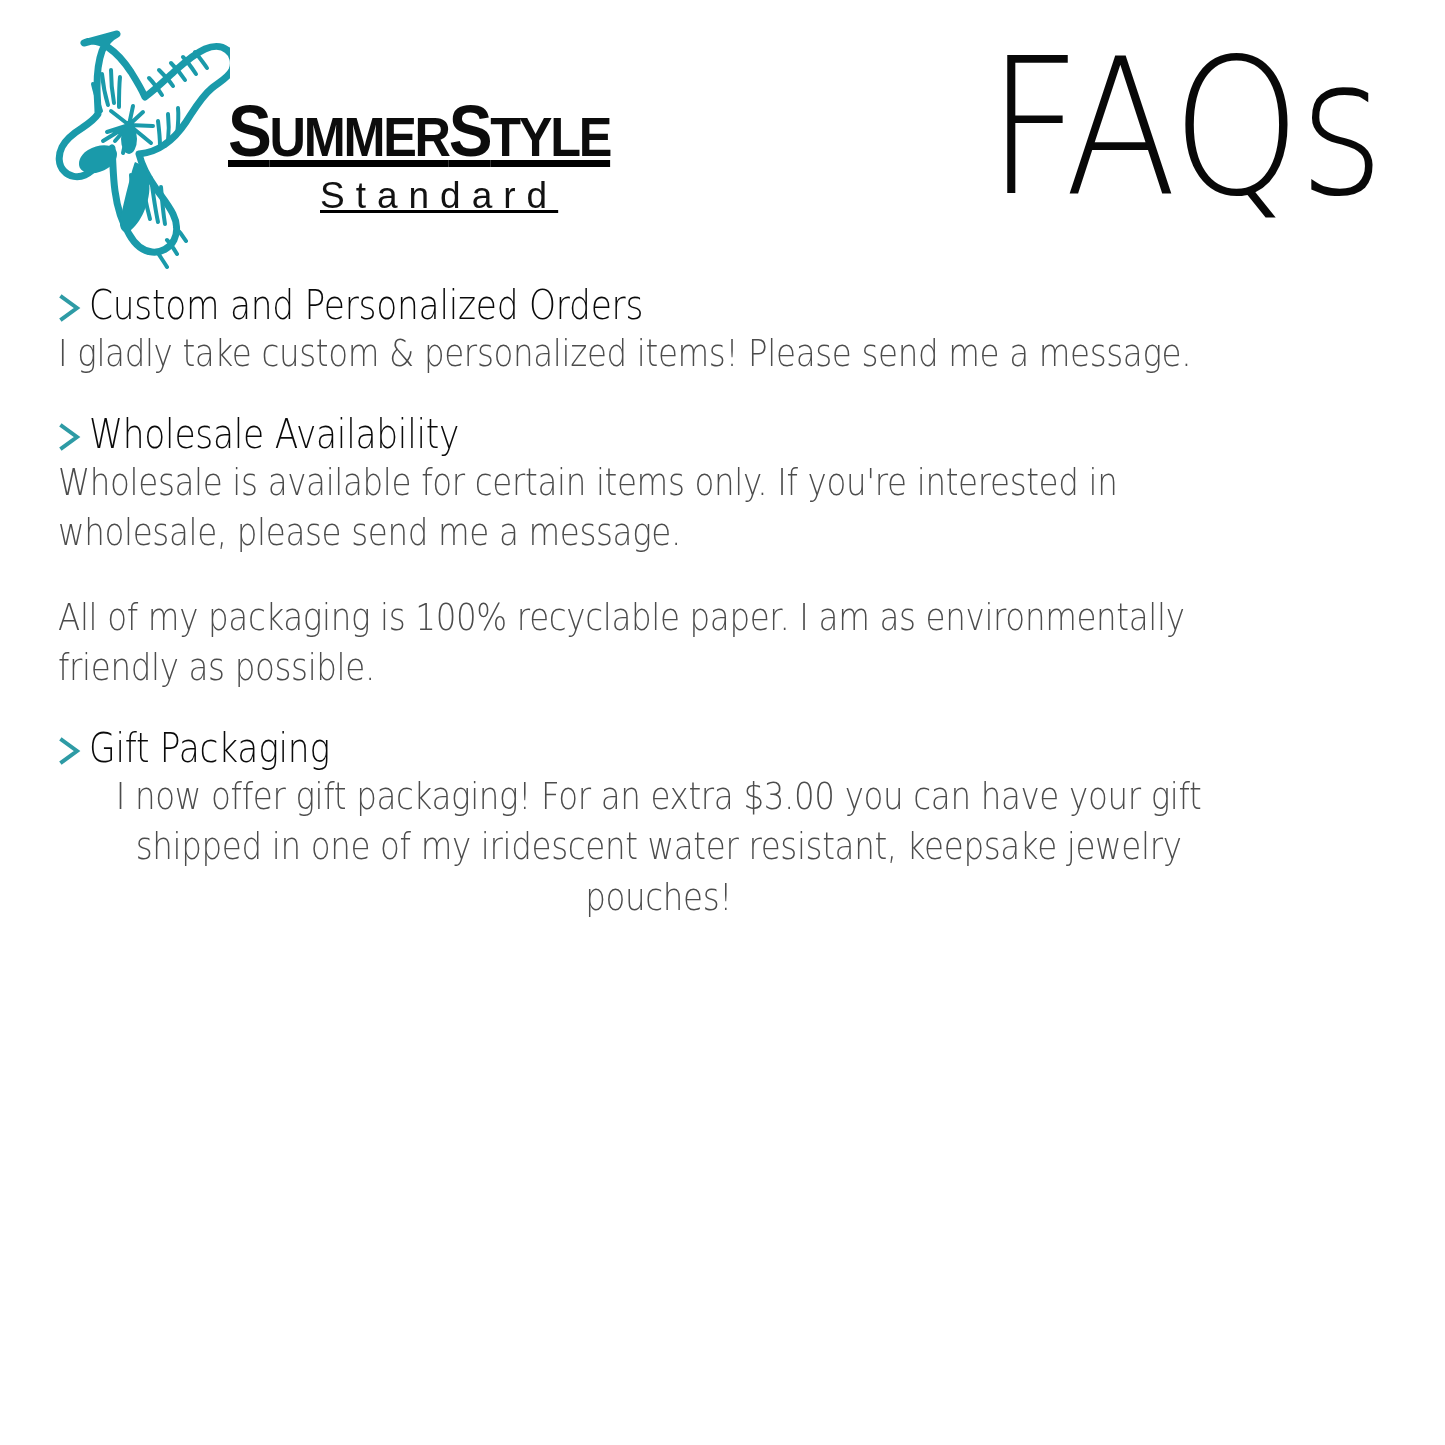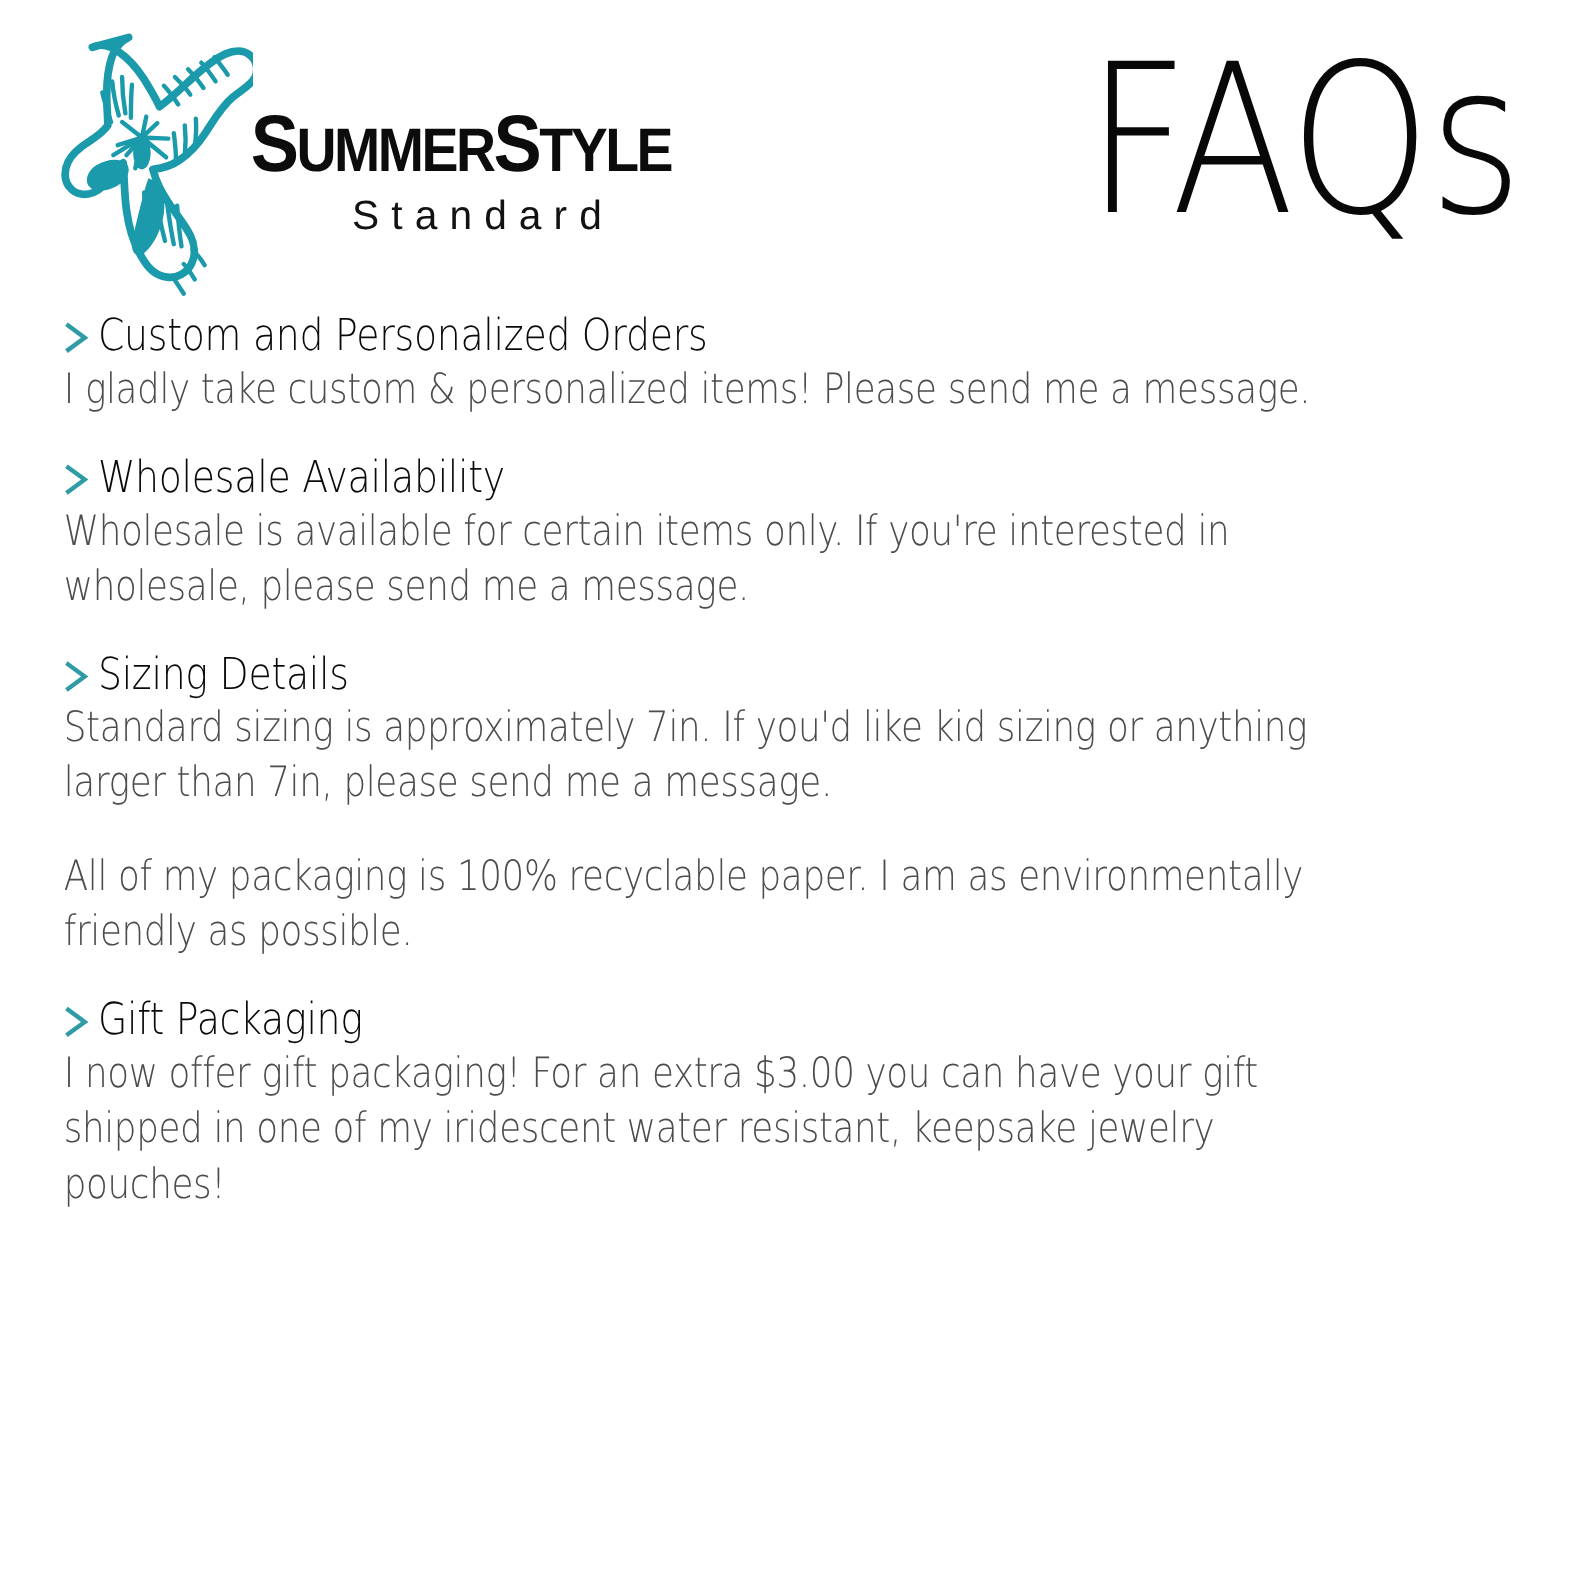--- a/index.html
+++ b/index.html
@@ -40,20 +40,21 @@
   .starfish-mark {
     width: 175px;
     height: 265px;
     flex: 0 0 auto;
     display: block;
   }
 
   .brand-text {
     margin-left: -2px;
     padding-top: 78px;
+    text-decoration: underline;
   }
 
   .wordmark {
     font-family: "Liberation Sans", sans-serif;
     font-weight: bold;
     font-size: 73px;
     line-height: 0.86;
     letter-spacing: -2.5px;
     color: #0c0c0c;
     font-stretch: condensed;
@@ -92,21 +93,21 @@
 
   
   .faq-list {
     position: absolute;
     left: 58px;
     top: 284px;
     width: 1200px;
   }
 
   .faq-item { margin-bottom: 34px; }
-  .faq-item:last-child { margin-bottom: 0; }
+  .faq-item:last-child { margin-bottom: 0; text-align: center; }
 
   .faq-heading {
     display: flex;
     align-items: baseline;
     margin: 0 0 2px 0;
     white-space: nowrap;
   }
 
   .chevron {
     flex: 0 0 auto;
@@ -201,29 +202,20 @@
     <div class="faq-item">
       <div class="faq-heading">
         <svg class="chevron" viewBox="0 0 24 30" aria-hidden="true">
           <polyline points="4,4 19,15 4,26" fill="none" stroke="#2e9ba5" stroke-width="4" stroke-linecap="square" stroke-linejoin="miter"></polyline>
         </svg>
         <span class="faq-heading-text">Wholesale Availability</span>
       </div>
       <p class="faq-body">Wholesale is available for certain items only. If you're interested in wholesale, please send me a message.</p>
     </div>
 
-    <div class="faq-item">
-      <div class="faq-heading">
-        <svg class="chevron" viewBox="0 0 24 30" aria-hidden="true">
-          <polyline points="4,4 19,15 4,26" fill="none" stroke="#2e9ba5" stroke-width="4" stroke-linecap="square" stroke-linejoin="miter"></polyline>
-        </svg>
-        <span class="faq-heading-text">Sizing Details</span>
-      </div>
-      <p class="faq-body">Standard sizing is approximately 7in. If you'd like kid sizing or anything larger than 7in, please send me a message.</p>
-    </div>
 
 
     <div class="faq-item">
       <p class="faq-body">All of my packaging is 100% recyclable paper. I am as environmentally friendly as possible.</p>
     </div>
 
     <div class="faq-item">
       <div class="faq-heading">
         <svg class="chevron" viewBox="0 0 24 30" aria-hidden="true">
           <polyline points="4,4 19,15 4,26" fill="none" stroke="#2e9ba5" stroke-width="4" stroke-linecap="square" stroke-linejoin="miter"></polyline>

